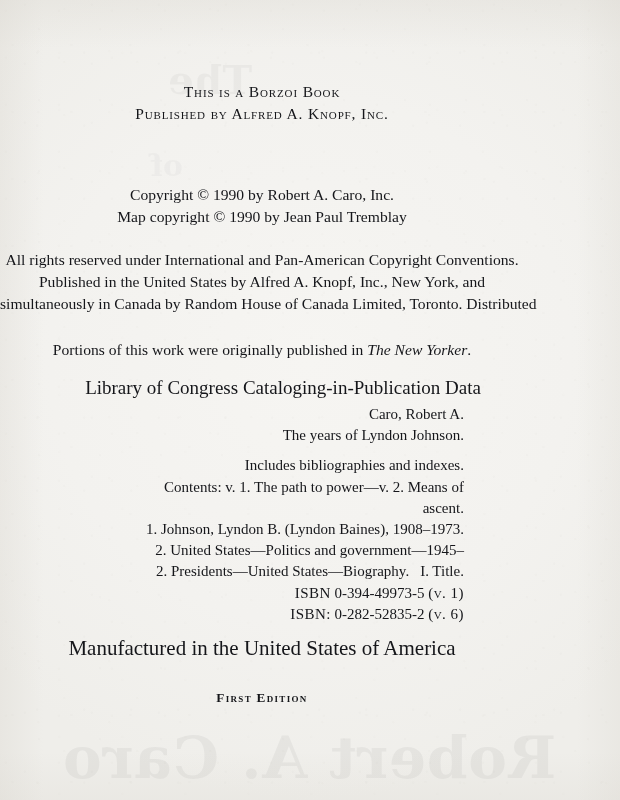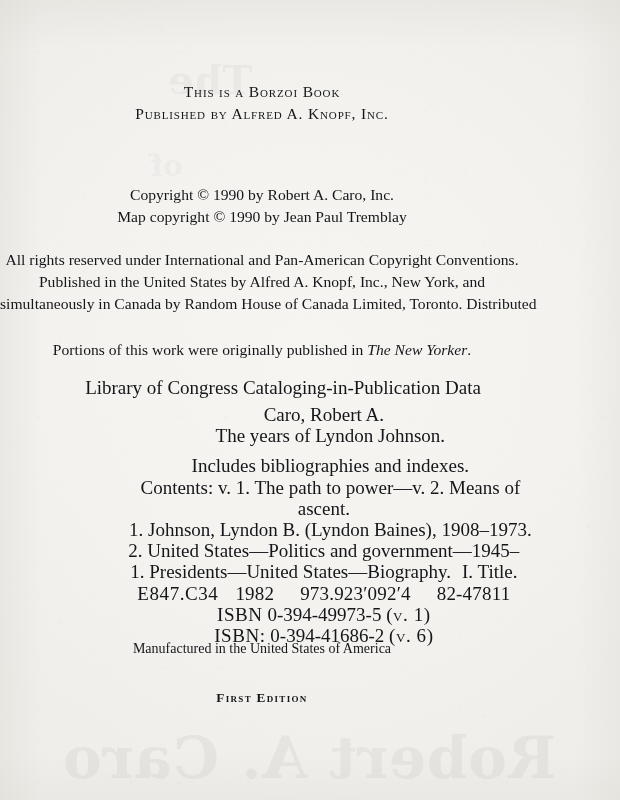--- a/index.html
+++ b/index.html
@@ -130,24 +130,24 @@
 
   
   #portions { top: 339px; font-size: 15.6px; }
 
   
   #lcheading { top: 377px; font-size: 19px; padding-left: 21px; }
 
   
   .cip {
     position: absolute;
-    left: 116px;
+    left: 133px;
     top: 404px;
-    text-align: center;
-    font-size: 19px;
+    text-align: right;
+    font-size: 15px;
   }
 
   .cip .l {
     line-height: 21.2px;
     white-space: nowrap;
   }
 
   .ind { padding-left: 13px; }
   .gap { height: 9px; }
 
@@ -155,21 +155,21 @@
     font-variant: small-caps;
     letter-spacing: 0.03em;
   }
 
   .wide { letter-spacing: 0.01em; }
   .spacer-wide { display: inline-block; width: 17px; }
   .spacer-med  { display: inline-block; width: 26px; }
   .spacer-sm   { display: inline-block; width: 11px; }
 
   
-  #manufactured { top: 638px; font-size: 14px; }
+  #manufactured { top: 638px; font-size: 21px; }
   #firstedition {
     top: 675px;
     font-size: 13.2px;
     font-weight: 700;
     font-variant: small-caps;
     letter-spacing: 0.1em;
     margin-top: 12px;
   }
 
   .ital { font-style: italic; }
@@ -218,27 +218,26 @@
 
       <div class="gap"></div>
 
       <div class="l ind">Includes bibliographies and indexes.</div>
       <div class="l ind">Contents: v. 1. The path to power—v. 2. Means of</div>
       <div class="l">ascent.</div>
 
       <div class="l ind">1. Johnson, Lyndon B. (Lyndon Baines), 1908–1973.</div>
       <div class="l">2. United States—Politics and government—1945–</div>
 
-      <div class="l"><span>1. Presidents—United States—Biography.</span><span class="spacer-sm"></span><span>I. Title.</span></div>
-
-      <div class="l wide"><span class="sc">E847.C34</span><span class="spacer-wide"></span><span>1982</span><span class="spacer-med"></span><span>973.923′092′4</span><span class="spacer-med"></span><span>82-47811</span></div>
+      <div class="l"><span>2. Presidents—United States—Biography.</span><span class="spacer-sm"></span><span>I. Title.</span></div>
+
 
       <div class="l"><span class="sc">ISBN</span>&nbsp;<span>0-394-49973-5</span>&nbsp;<span class="sc">(v. 1)</span></div>
 
-      <div class="l"><span class="sc">ISBN:</span>&nbsp;<span>0-394-41686-2</span>&nbsp;<span class="sc">(v. 6)</span></div>
+      <div class="l"><span class="sc">ISBN:</span>&nbsp;<span>0-282-52835-2</span>&nbsp;<span class="sc">(v. 6)</span></div>
 
     </div>
 
     <div class="blk" id="manufactured">
       <div class="line">Manufactured in the United States of America</div>
     </div>
 
     <div class="blk" id="firstedition">
       <div class="line">First Edition</div>
     </div>

